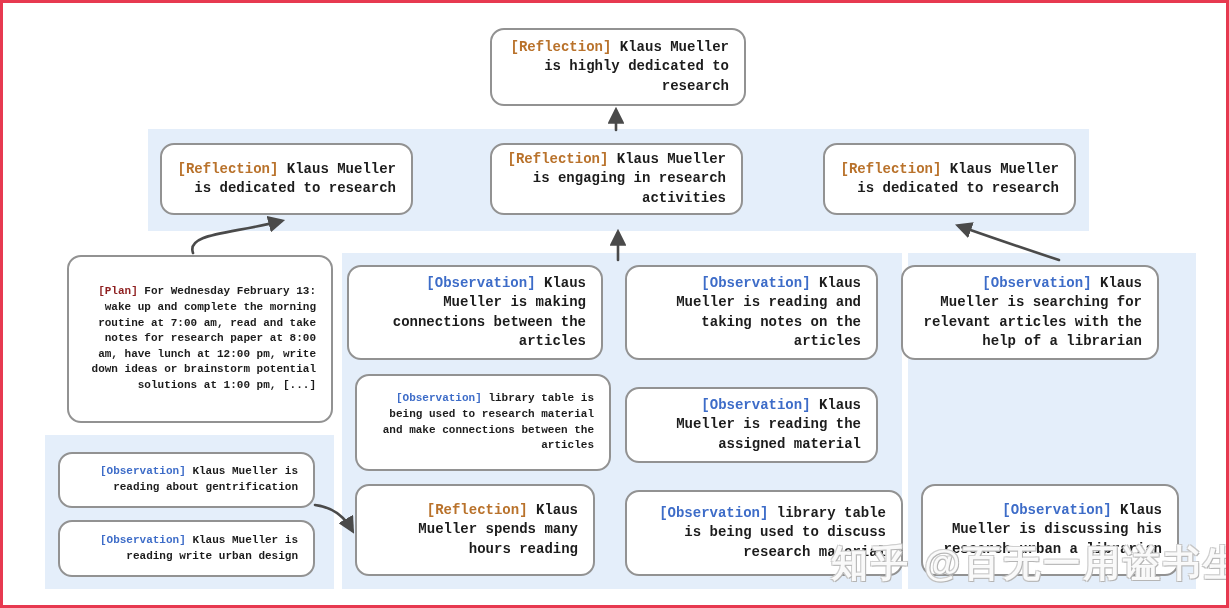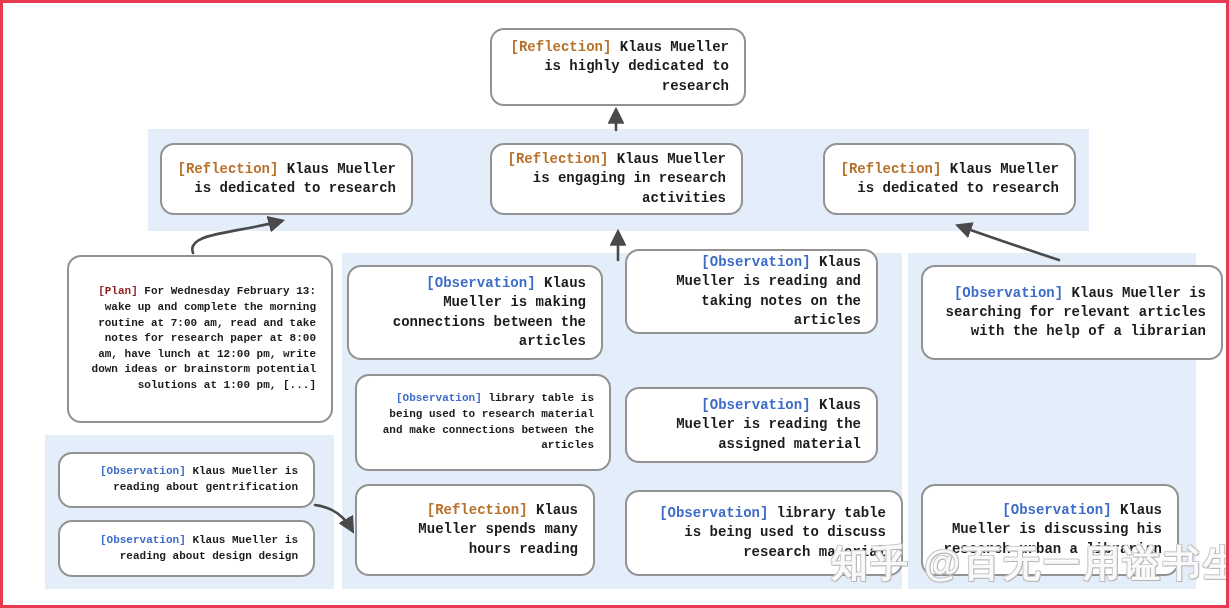--- a/index.html
+++ b/index.html
@@ -64,48 +64,48 @@
 
   <div class="node n-small" style="left:64px;top:252px;width:266px;height:168px">
     <p><span class="tag-plan">[Plan]</span> <span>For Wednesday February 13: wake up and complete the morning routine at 7:00 am, read and take notes for research paper at 8:00 am, have lunch at 12:00 pm, write down ideas or brainstorm potential solutions at 1:00 pm, [...]</span></p>
   </div>
 
   <div class="node n-small" style="left:55px;top:449px;width:257px;height:56px">
     <p><span class="tag-observation">[Observation]</span> <span>Klaus Mueller is reading about gentrification</span></p>
   </div>
 
   <div class="node n-small" style="left:55px;top:517px;width:257px;height:57px">
-    <p><span class="tag-observation">[Observation]</span> <span>Klaus Mueller is reading about design design</span></p>
+    <p><span class="tag-observation">[Observation]</span> <span>Klaus Mueller is reading write urban design</span></p>
   </div>
 
   <div class="node n-normal" style="left:344px;top:262px;width:256px;height:95px">
     <p><span class="tag-observation">[Observation]</span> <span>Klaus Mueller is making connections between the articles</span></p>
   </div>
 
   <div class="node n-small" style="left:352px;top:371px;width:256px;height:97px">
     <p><span class="tag-observation">[Observation]</span> <span>library table is being used to research material and make connections between the articles</span></p>
   </div>
 
   <div class="node n-normal" style="left:352px;top:481px;width:240px;height:92px">
     <p><span class="tag-reflection">[Reflection]</span> <span>Klaus Mueller spends many hours reading</span></p>
   </div>
 
-  <div class="node n-normal" style="left:622px;top:246px;width:253px;height:85px">
+  <div class="node n-normal" style="left:622px;top:262px;width:253px;height:95px">
     <p><span class="tag-observation">[Observation]</span> <span>Klaus Mueller is reading and taking notes on the articles</span></p>
   </div>
 
   <div class="node n-normal" style="left:622px;top:384px;width:253px;height:76px">
     <p><span class="tag-observation">[Observation]</span> <span>Klaus Mueller is reading the assigned material</span></p>
   </div>
 
   <div class="node n-normal" style="left:622px;top:487px;width:278px;height:86px">
     <p><span class="tag-observation">[Observation]</span> <span>library table is being used to discuss research material</span></p>
   </div>
 
-  <div class="node n-normal" style="left:918px;top:262px;width:302px;height:95px">
+  <div class="node n-normal" style="left:898px;top:262px;width:258px;height:95px">
     <p><span class="tag-observation">[Observation]</span> <span>Klaus Mueller is searching for relevant articles with the help of a librarian</span></p>
   </div>
 
 
   <div class="node n-normal" style="left:918px;top:481px;width:258px;height:92px">
     <p><span class="tag-observation">[Observation]</span> <span>Klaus Mueller is discussing his research urban a librarian</span></p>
   </div>
 
   <svg class="arrows" width="1229" height="608" viewBox="0 0 1229 608">
     <defs>

